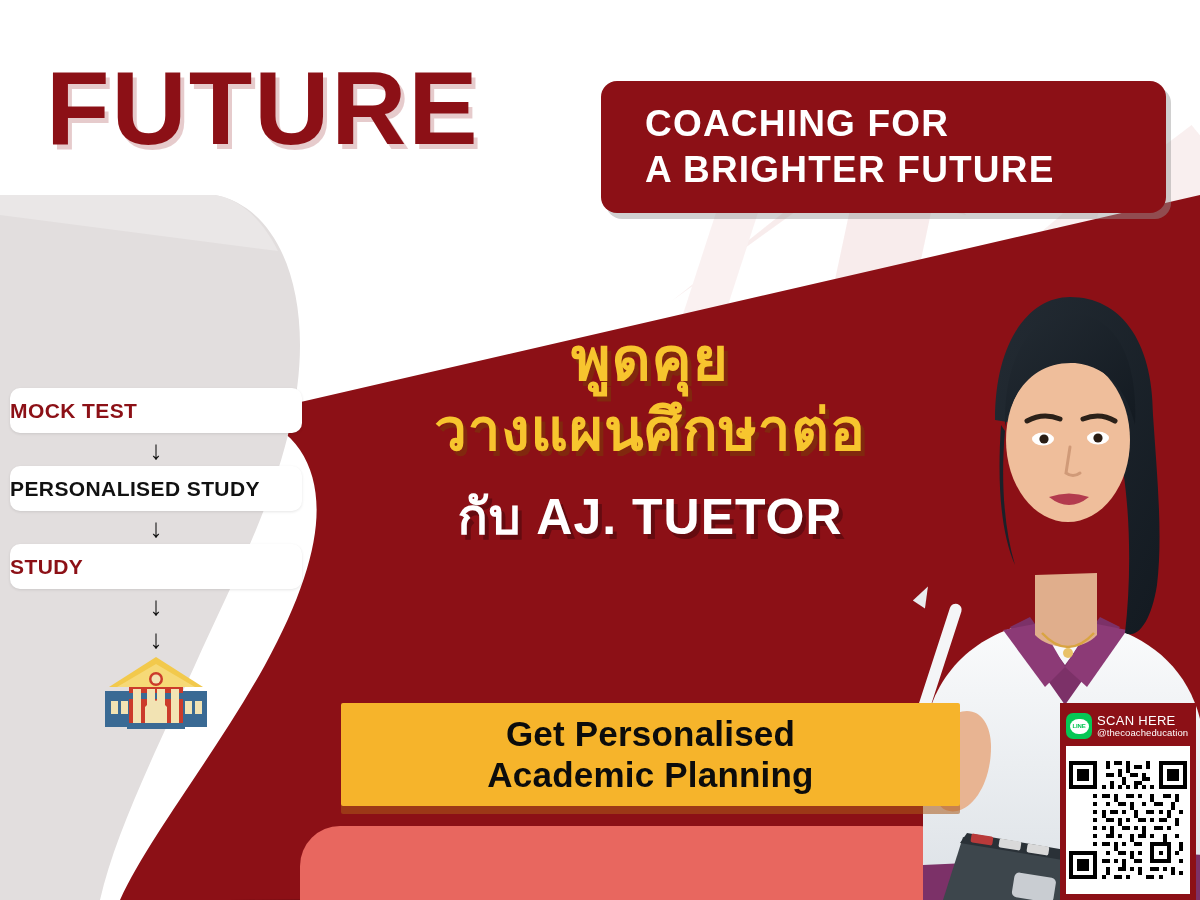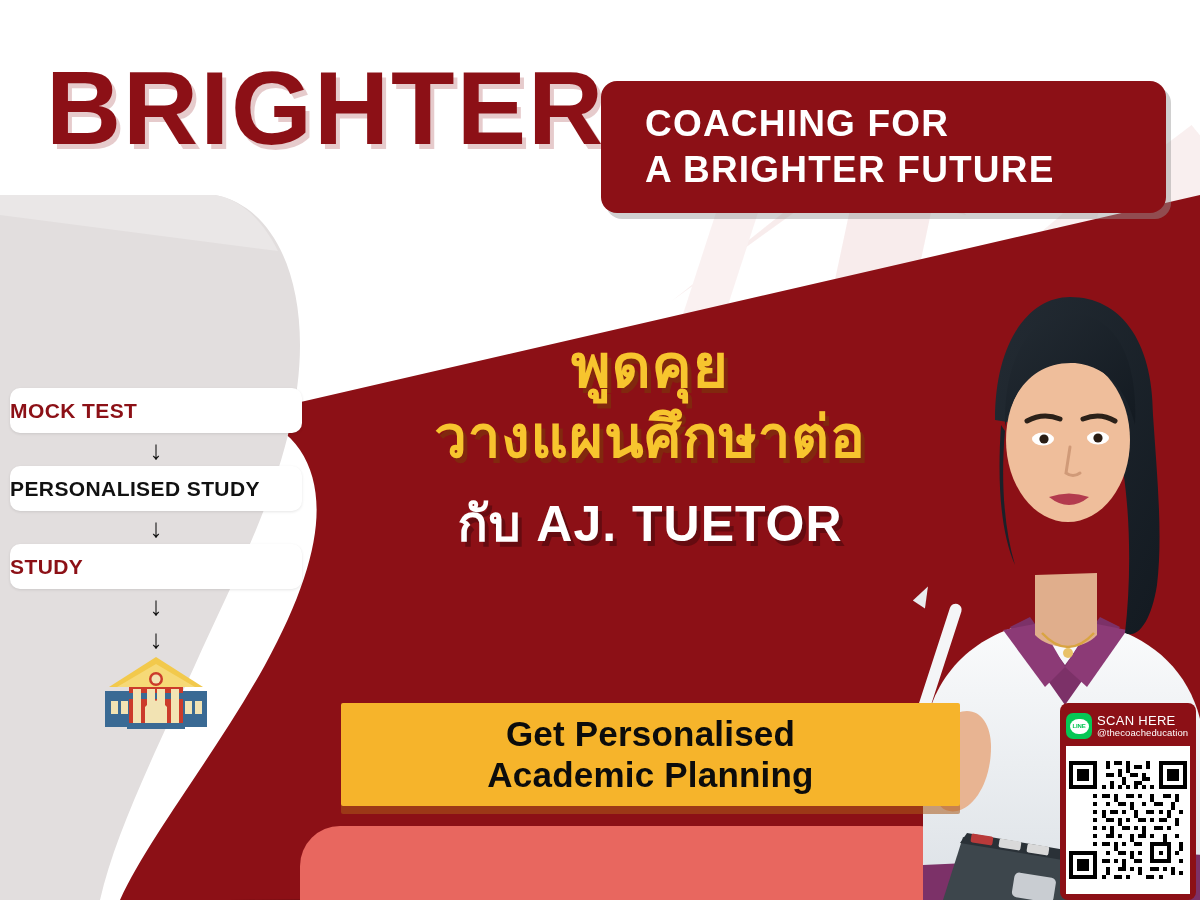--- a/index.html
+++ b/index.html
@@ -62,21 +62,21 @@
   }
   .flow-box.accent span{color:#8C1016;}
   .flow-box.dark span{color:#111111;}
   .flow-arrow{
     height:33px;display:flex;align-items:center;justify-content:center;
     color:#111;font-size:26px;line-height:1;
   }
   .uni-icon{height:76px;display:flex;align-items:flex-start;justify-content:center;}
 
   
-  .headline{position:absolute;left:330px;top:332px;width:640px;z-index:8;text-align:center;}
+  .headline{position:absolute;left:330px;top:325px;width:640px;z-index:8;text-align:center;}
   .th-line{
     color:#F7C52E;font-size:60px;font-weight:bold;line-height:1.18;
     font-family:"Liberation Sans", sans-serif;
     text-shadow:4px 5px 0 rgba(120,60,10,.55);
     letter-spacing:1px;white-space:nowrap;
   }
   .th-line.l2{font-size:58px;}
   .wh-line{
     color:#ffffff;font-size:50px;font-weight:bold;line-height:1.25;
     margin-top:22px;letter-spacing:1px;white-space:nowrap;
@@ -96,21 +96,21 @@
     letter-spacing:.2px;white-space:nowrap;
     font-family:"Liberation Sans", sans-serif;
   }
 
   
   .person{position:absolute;left:905px;top:235px;width:300px;height:665px;z-index:7;}
 
   
   .qr-card{
     position:absolute;left:1060px;top:703px;width:136px;height:197px;z-index:12;
-    background:#8C1016;border-radius:8px;padding:5px 24px 0 6px;box-sizing:border-box;
+    background:#8C1016;border-radius:0;padding:5px 24px 0 6px;box-sizing:border-box;
   }
   .qr-head{display:flex;align-items:center;gap:5px;height:36px;}
   .line-icon{
     width:26px;height:26px;border-radius:7px;background:#06C755;flex:none;
     display:flex;align-items:center;justify-content:center;
   }
   .line-icon .bubble{
     width:19px;height:15px;background:#fff;border-radius:50%/55%;
     display:flex;align-items:center;justify-content:center;
     font-size:6px;font-weight:bold;color:#06C755;letter-spacing:-.2px;
@@ -222,21 +222,21 @@
       <path d="M 30 560 C 22 520 30 488 52 478 C 72 470 86 486 86 512 C 86 546 70 572 52 576 C 40 578 33 572 30 560 Z" fill="#E8B492"></path>
 
       <rect x="28" y="366" width="12" height="120" rx="6" fill="#F4F5F7" transform="rotate(18 34 426)"></rect>
       <path d="M 10 368 l 14 4 l -4 -22 Z" fill="#E9EBEE" transform="rotate(18 17 360)"></path>
 
       <rect x="108" y="640" width="42" height="25" rx="5" fill="#C9CDD2" transform="rotate(9 129 652)"></rect>
     </g>
   </svg>
 
   <div class="header">
-    <div class="success-word">BRIGHTER</div>
+    <div class="success-word">FUTURE</div>
     <div class="header-badge">
       <div class="line">COACHING FOR</div>
       <div class="line">A BRIGHTER FUTURE</div>
     </div>
   </div>
 
   <div class="flow">
 
     <div class="flow-box accent">
       <span>MOCK TEST</span>

